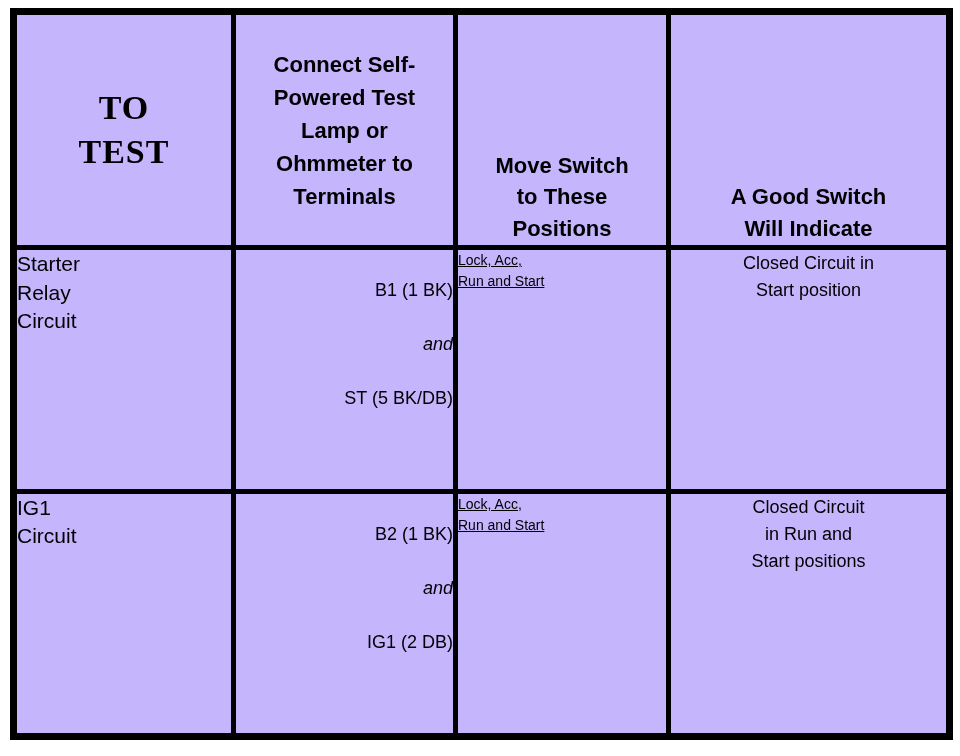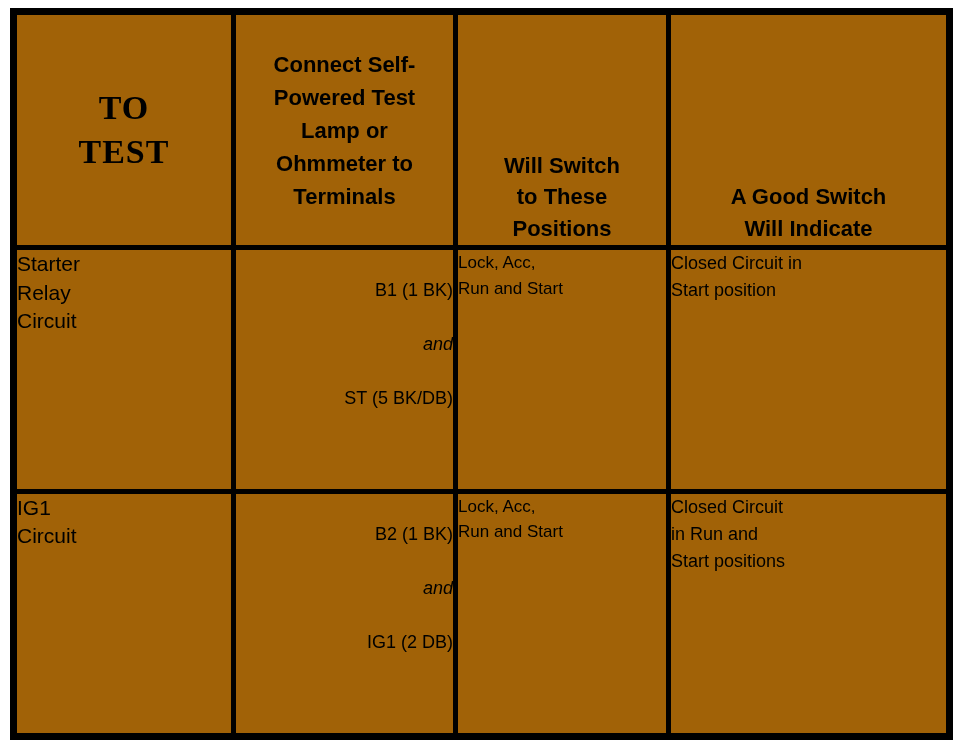--- a/index.html
+++ b/index.html
@@ -22,21 +22,21 @@
     width: 936px;
     height: 732px;
     border-collapse: collapse;
     table-layout: fixed;
     background: #ffffff;
   }
   table.test-chart th,
   table.test-chart td {
     border: 5px solid #000000;
     padding: 0;
-    background: #a16207;
+    background: #c4b5fd;
   }
   table.test-chart {
     border: 7px solid #000000;
   }
   col.c1 { width: 220px; }
   col.c2 { width: 222px; }
   col.c3 { width: 213px; }
   col.c4 { width: 281px; }
 
   
@@ -86,30 +86,31 @@
     text-align: left;
   }
   td.terminals {
     font-size: 18px;
     line-height: 1.5;
     padding-top: 13px;
     text-align: right;
   }
   td.terminals .and { font-style: italic; }
   td.positions {
-    font-size: 17px;
+    font-size: 14px;
     line-height: 1.5;
     padding: 13px 4px 0 34px;
     text-align: left;
+    text-decoration: underline;
   }
   td.indication {
     font-size: 18px;
     line-height: 1.5;
     padding: 13px 4px 0 44px;
-    text-align: left;
+    text-align: center;
   }
 </style>
 </head>
 <body>
 
 <table class="test-chart">
   <colgroup>
     <col class="c1">
       <col class="c2">
       <col class="c3">
@@ -118,21 +119,21 @@
 
   <tbody>
       <tr class="header-row">
     <th class="h-to-test">TO
 TEST</th>
     <th class="h-terminals">Connect Self-
 Powered Test
 Lamp or
 Ohmmeter to
 Terminals</th>
-    <th class="h-positions">Will Switch
+    <th class="h-positions">Move Switch
 to These
 Positions</th>
     <th class="h-indication">A Good Switch
 Will Indicate</th>
   </tr>
 
   <tr class="r1">
     <td class="circuit">Starter
 Relay
 Circuit</td>

